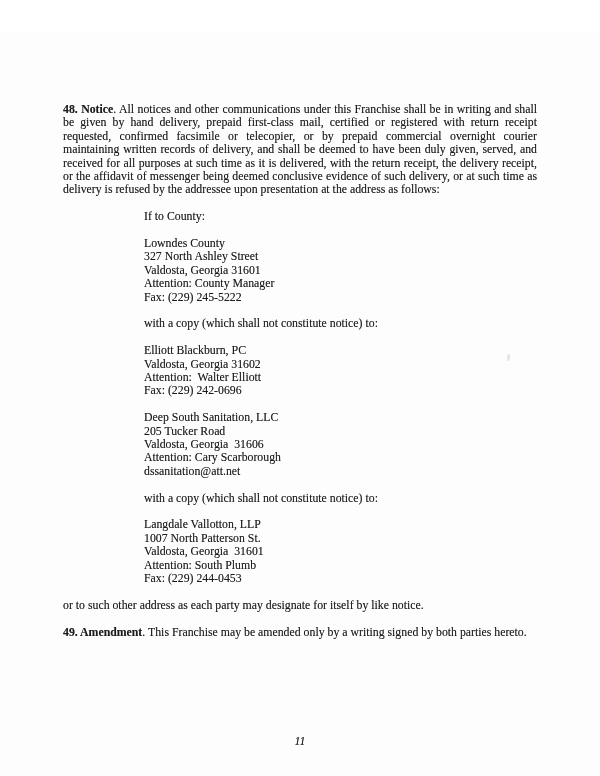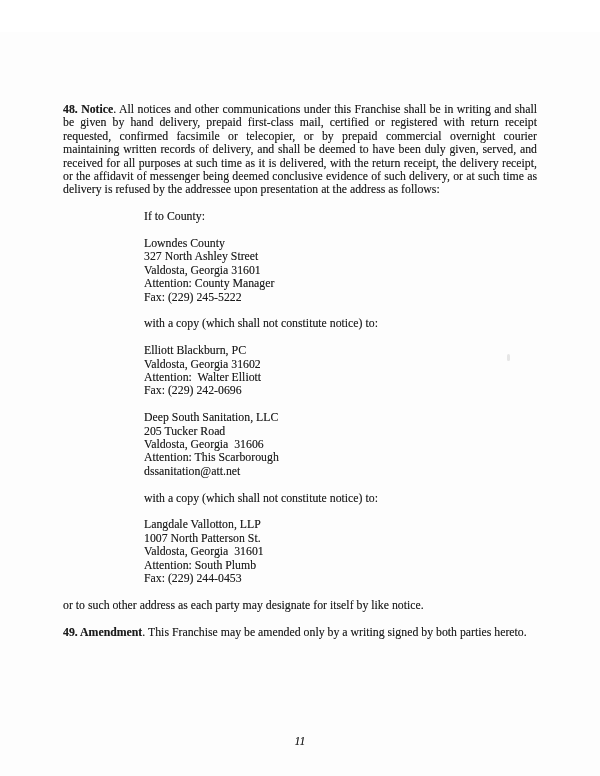--- a/index.html
+++ b/index.html
@@ -81,21 +81,21 @@
       <div class="addr-line">Valdosta, Georgia 31602</div>
       <div class="addr-line">Attention:  Walter Elliott</div>
       <div class="addr-line">Fax: (229) 242-0696</div>
     </div>
 
 
     <div class="indent gap">
       <div class="addr-line">Deep South Sanitation, LLC</div>
       <div class="addr-line">205 Tucker Road</div>
       <div class="addr-line">Valdosta, Georgia  31606</div>
-      <div class="addr-line">Attention: This Scarborough</div>
+      <div class="addr-line">Attention: Cary Scarborough</div>
       <div class="addr-line">dssanitation@att.net</div>
     </div>
 
     <div class="indent gap">with a copy (which shall not constitute notice) to:</div>
 
     <div class="indent gap">
       <div class="addr-line">Langdale Vallotton, LLP</div>
       <div class="addr-line">1007 North Patterson St.</div>
       <div class="addr-line">Valdosta, Georgia  31601</div>
       <div class="addr-line">Attention: South Plumb</div>

